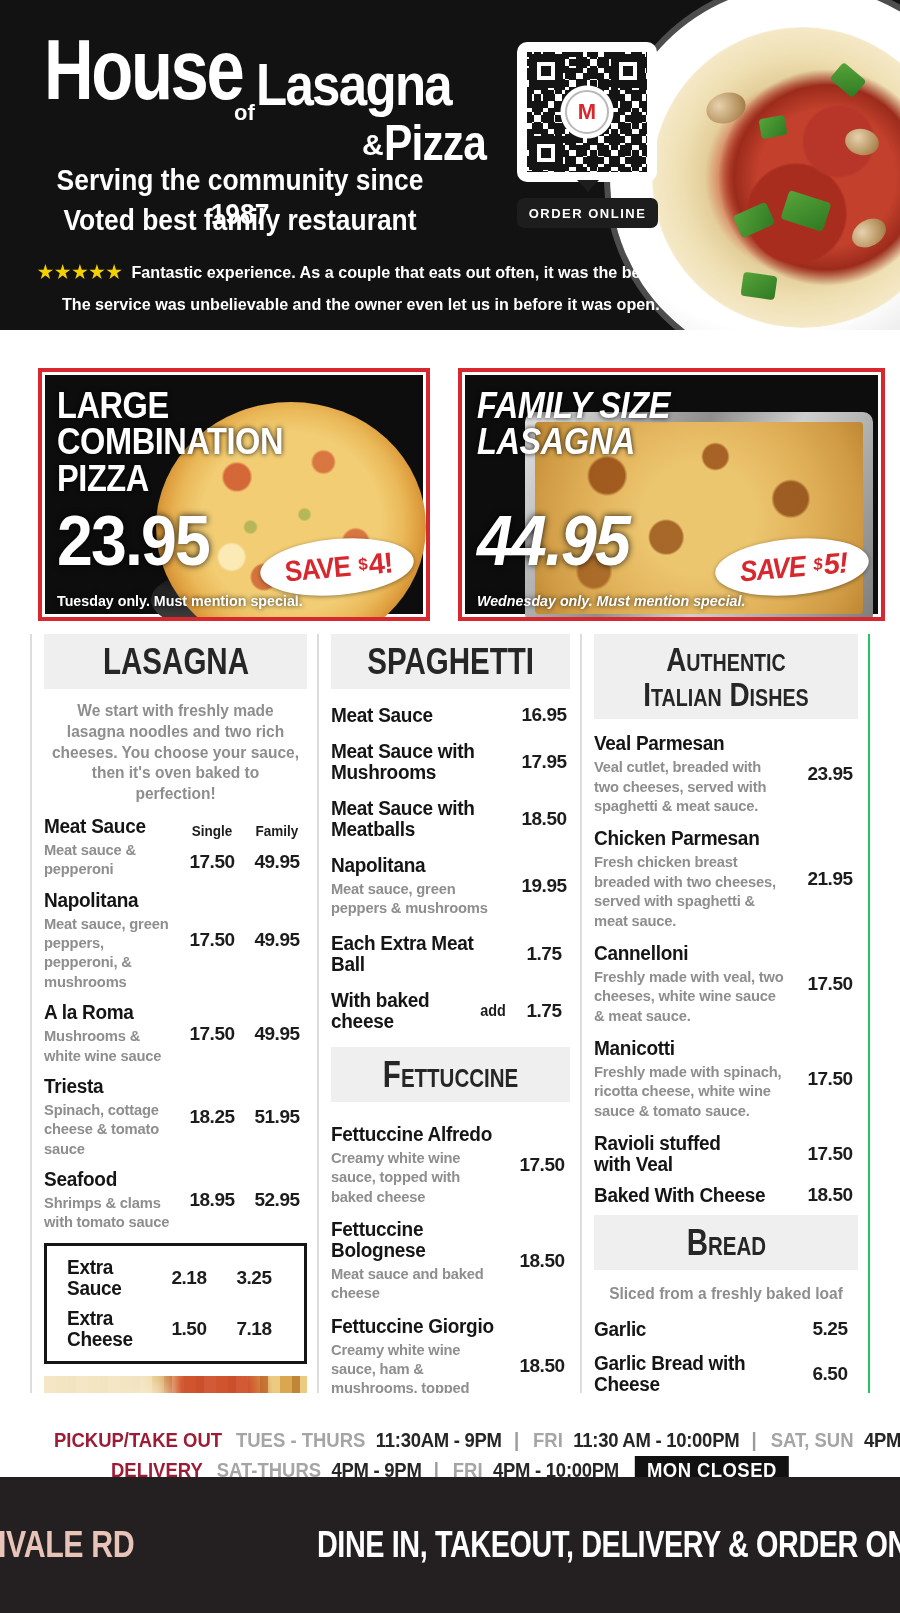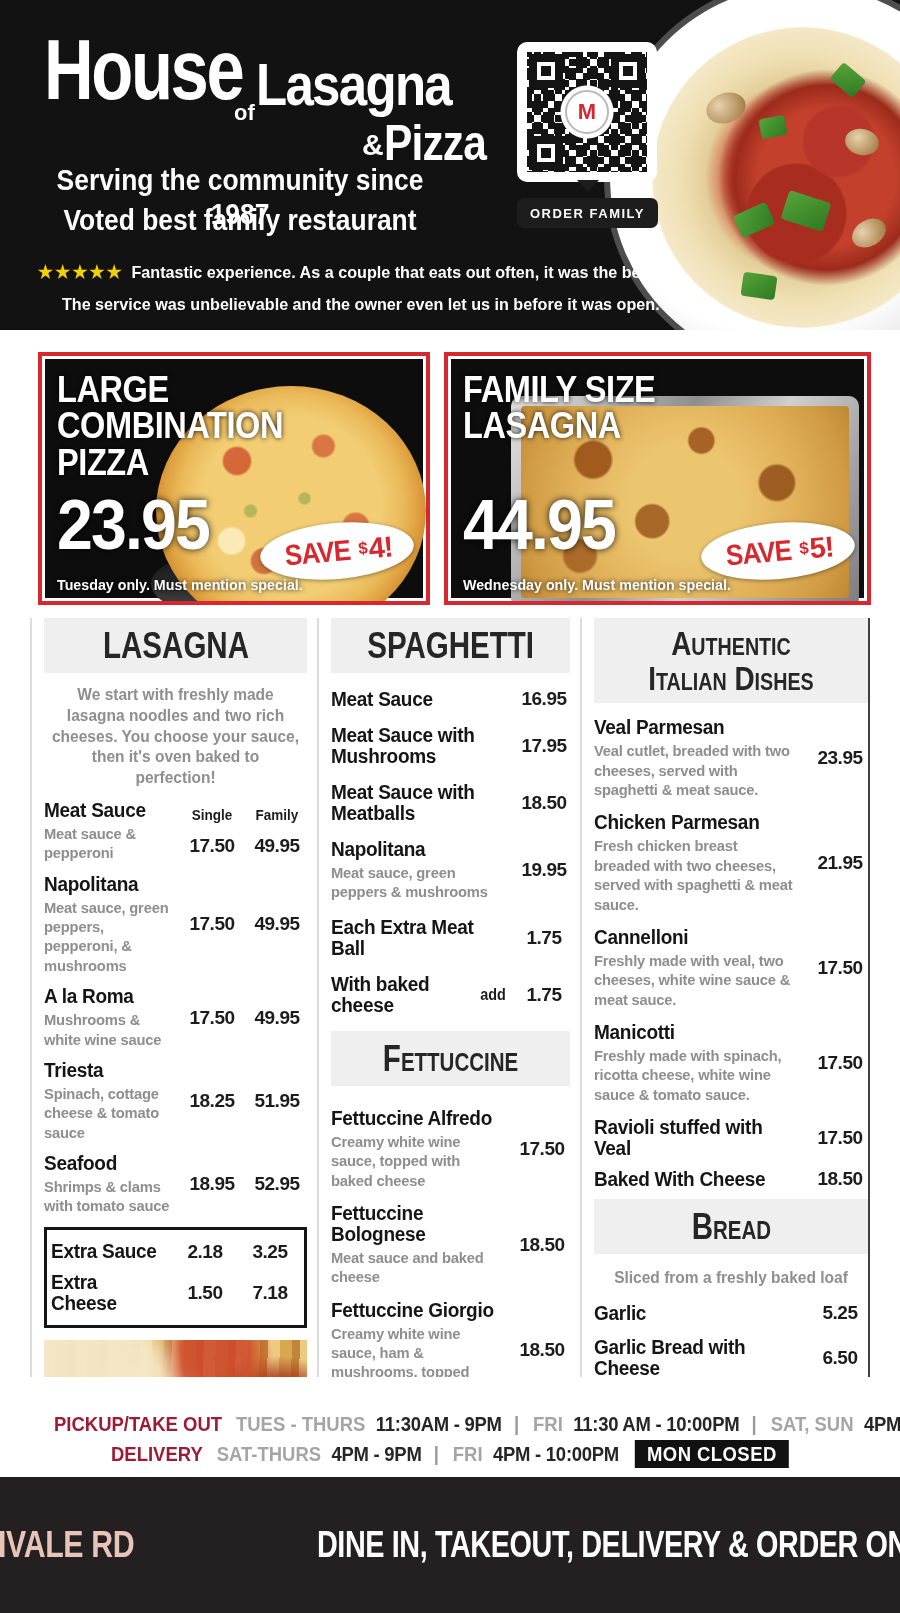--- a/index.html
+++ b/index.html
@@ -49,23 +49,23 @@
   .pep2 { width:36px; height:24px; left:28%; top:60%; transform:rotate(-24deg); }
   .pep3 { width:30px; height:22px; left:60%; top:14%; transform:rotate(40deg); }
   .pep4 { width:26px; height:20px; left:36%; top:30%; transform:rotate(-10deg); }
   .pep5 { width:34px; height:24px; left:30%; top:82%; transform:rotate(8deg); }
   .mush { position:absolute; background:radial-gradient(circle at 35% 35%, #e7d2ad, #b08a56 70%, #8a6436); border-radius:50%; }
   .mu1 { width:40px; height:30px; left:18%; top:22%; transform:rotate(-18deg); }
   .mu2 { width:34px; height:26px; left:64%; top:34%; transform:rotate(12deg); }
   .mu3 { width:36px; height:26px; left:66%; top:64%; transform:rotate(-30deg); }
 
   
-  .promos { display:flex; gap:14px; margin:22px 0 0 38px; }
+  .promos { display:flex; gap:28px; margin:38px 0 0 38px; }
   .promo { position:relative; height:253px; background:#0d0d0d; border:4px solid #d7282f; box-shadow:inset 0 0 0 3px #ffffff; overflow:hidden; }
-  .promo-1 { width:392px; } .promo-2 { width:427px; }
+  .promo-1 { width:392px; } .promo-2 { width:427px;font-style:italic; }
   .promo-title { position:relative; z-index:2; color:#fff; font-weight:bold; font-size:37px; line-height:.98; letter-spacing:-.5px; margin:16px 0 0 15px; transform:scaleX(.88); transform-origin:left top; text-shadow:0 0 6px rgba(0,0,0,.9); }
   .promo-sub { position:relative; z-index:2; color:#fff; font-weight:bold; font-size:21px; margin:10px 0 0 15px; text-shadow:0 0 5px rgba(0,0,0,.9); }
   .promo-price { position:absolute; z-index:2; left:15px; bottom:36px; color:#fff; font-weight:800; font-size:70px; letter-spacing:-2px; transform:scaleX(.92); transform-origin:left bottom; text-shadow:0 0 8px rgba(0,0,0,.9); }
   .promo-note { position:absolute; z-index:2; left:15px; bottom:8px; color:#fff; font-weight:bold; font-size:15px; transform:scaleX(.95); transform-origin:left bottom; text-shadow:0 0 5px rgba(0,0,0,.9); }
   .save-oval { position:absolute; z-index:3; right:12px; bottom:22px; width:154px; height:56px; background:#fff; border-radius:50%; transform:rotate(-5deg); display:flex; align-items:center; justify-content:center; color:#d7282f; font-weight:800; box-shadow:0 1px 4px rgba(0,0,0,.4); }
   .save-w { font-size:29px; letter-spacing:-1px; transform:scaleX(.9); }
   .save-oval sup { font-size:17px; font-weight:800; margin:0 1px 0 4px; }
   .save-n { font-size:29px; letter-spacing:-1px; }
   .pizza-circle { position:absolute; z-index:1; right:0px; top:30px; width:270px; height:250px; border-radius:50%;
     background:
@@ -88,34 +88,34 @@
       radial-gradient(circle at 78% 40%, rgba(140,70,18,.8) 0 6%, transparent 7%),
       radial-gradient(circle at 40% 60%, rgba(150,80,22,.8) 0 7%, transparent 8%),
       radial-gradient(circle at 68% 74%, rgba(140,70,18,.8) 0 6%, transparent 7%),
       radial-gradient(circle at 18% 78%, rgba(150,80,22,.7) 0 5%, transparent 6%),
       radial-gradient(circle at 50% 50%, #ecc56f 30%, #e0b058 60%, #cf9a43 85%, #bf8734 100%);
   }
 
   
   .menu { display:grid; grid-template-columns:277px 253px 290px; column-gap:10px; padding:13px 30px 0 30px; height:772px; overflow:hidden; }
   .col { border-left:2px solid #dcdcdc; padding-left:12px; }
-  .col-r { border-right:2px solid #404040; }
+  .col-r { border-right:2px solid #22c55e; padding-right:10px; }
   .band { background:#efefef; text-align:center; color:#262626; font-weight:800; font-size:36px; padding:7px 0 6px 0; letter-spacing:0; }
   .band span { display:inline-block; transform:scaleX(.82); }
   .smallcaps { font-variant:small-caps; }
   .band2 { line-height:1.02; font-size:34px; padding:8px 0; }
   .intro { color:#8e8e8e; font-weight:bold; font-size:16px; line-height:1.3; text-align:center; margin:12px 2px 10px 2px; transform:scaleX(.97); }
   .lrow { display:grid; grid-template-columns:1fr 58px 60px; column-gap:6px; align-items:center; margin:11px 0; }
   .lrow-first { grid-template-rows:auto auto; }
   .lrow-first .lname { grid-row:1 / 3; }
   .collab { font-size:15px; font-weight:800; color:#1c1c1c; text-align:center; transform:scaleX(.9); }
   .iname { font-size:20px; font-weight:800; color:#151515; line-height:1.05; letter-spacing:-.3px; transform:scaleX(.95); transform-origin:left center; }
   .idesc { font-size:15.5px; font-weight:bold; color:#8e8e8e; line-height:1.25; margin-top:3px; letter-spacing:-.2px; transform:scaleX(.95); transform-origin:left center; }
   .iprice { font-size:19px; font-weight:800; color:#1c1c1c; text-align:center; letter-spacing:-.5px; }
-  .extras-box { border:3px solid #151515; padding:2px 4px; margin-top:8px; background:#fff; }
+  .extras-box { border:3px solid #151515; padding:2px 20px; margin-top:8px; background:#fff; }
   .extras-box .lrow { margin:9px 0; }
   .lasagna-photo { margin-top:12px; width:100%; height:196px;
     background:
       radial-gradient(ellipse at 18% 12%, rgba(245,232,200,.95) 0 18%, transparent 30%),
       radial-gradient(ellipse at 65% 8%, rgba(205,70,40,.85) 0 14%, transparent 24%),
       radial-gradient(ellipse at 88% 30%, rgba(170,60,30,.8) 0 12%, transparent 22%),
       radial-gradient(ellipse at 40% 30%, rgba(240,220,170,.9) 0 16%, transparent 28%),
       repeating-linear-gradient(92deg, #ecca81 0 12px, #d8a750 12px 24px, #c08638 24px 32px),
       linear-gradient(#b5742f,#8a501d);
   }
@@ -173,21 +173,21 @@
     </div>
 
     <div class="qr">
       <div class="qr-pattern"></div>
       <div class="fp fp-tl"></div>
       <div class="fp fp-tr"></div>
       <div class="fp fp-bl"></div>
       <div class="qr-center">M</div>
     </div>
     <div class="qr-tail"></div>
-    <div class="order-btn">ORDER FAMILY</div>
+    <div class="order-btn">ORDER ONLINE</div>
   </div>
 
   <div class="promos">
     <div class="promo promo-1">
       <div class="pizza-stand"></div>
       <div class="pizza-circle"></div>
       <div class="promo-title">
         <div>LARGE COMBINATION</div>
         <div>PIZZA</div>
       </div>

